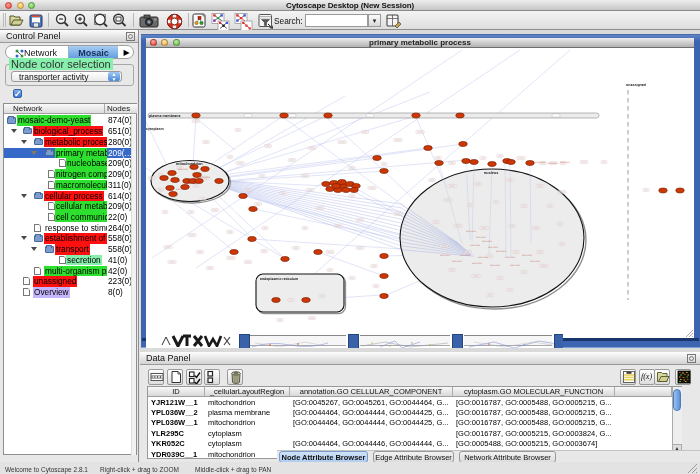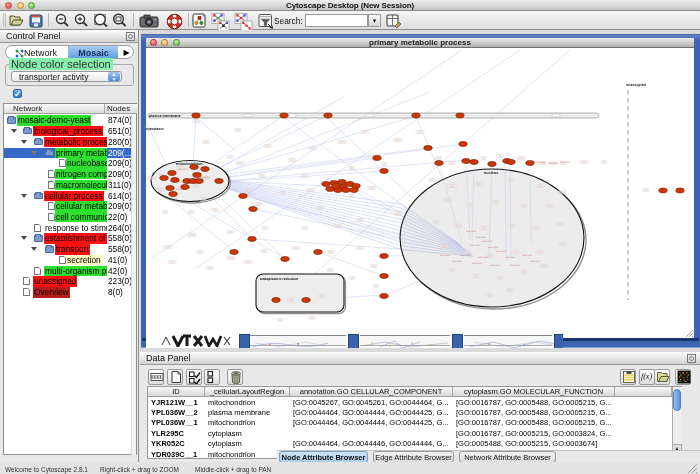--- a/index.html
+++ b/index.html
@@ -278,36 +278,36 @@
           <span class="cnt">558(0)</span>
         </div>
 <div class="trow abs" style="top:140.2px;">
           <span class="tri" style="left:27px;border-top-color:#4a4a4a;"></span>
           <span class="fold" style="left:41px;"></span>
           <span class="lbl" style="left:51px;max-width:52px;background:#ff1010;color:#000;">transport</span>
           <span class="cnt">558(0)</span>
         </div>
 <div class="trow abs" style="top:150.9px;">
           <span class="file" style="left:55px;"></span>
-          <span class="lbl" style="left:62px;max-width:41px;background:#fef9c3;color:#000;">secretion</span>
+          <span class="lbl" style="left:62px;max-width:41px;background:#86efac;color:#000;">secretion</span>
           <span class="cnt">41(0)</span>
         </div>
 <div class="trow abs" style="top:161.7px;">
           <span class="file" style="left:30px;"></span>
           <span class="lbl" style="left:40px;max-width:63px;background:#2ee02e;color:#000;">multi-organism pro</span>
           <span class="cnt">42(0)</span>
         </div>
 <div class="trow abs" style="top:172.4px;">
           <span class="file" style="left:19px;"></span>
           <span class="lbl" style="left:29px;max-width:74px;background:#ff1010;color:#000;">unassigned</span>
           <span class="cnt">223(0)</span>
         </div>
 <div class="trow abs" style="top:183.2px;">
           <span class="file" style="left:19px;"></span>
-          <span class="lbl" style="left:29px;max-width:74px;background:#b91c1c;color:#000;">Overview</span>
+          <span class="lbl" style="left:29px;max-width:74px;background:#c4b5fd;color:#000;">Overview</span>
           <span class="cnt">8(0)</span>
         </div>
       </div>
     <div class="abs" style="right:0;top:11px;width:5px;height:340px;background:#f2f2f2;border-left:1px solid #ddd;"></div>
   </div>
 </div>
 
 <div id="netwin" class="abs">
   <div id="netborder" class="abs"></div>
   <div id="nettitle" class="abs">primary metabolic process</div>

